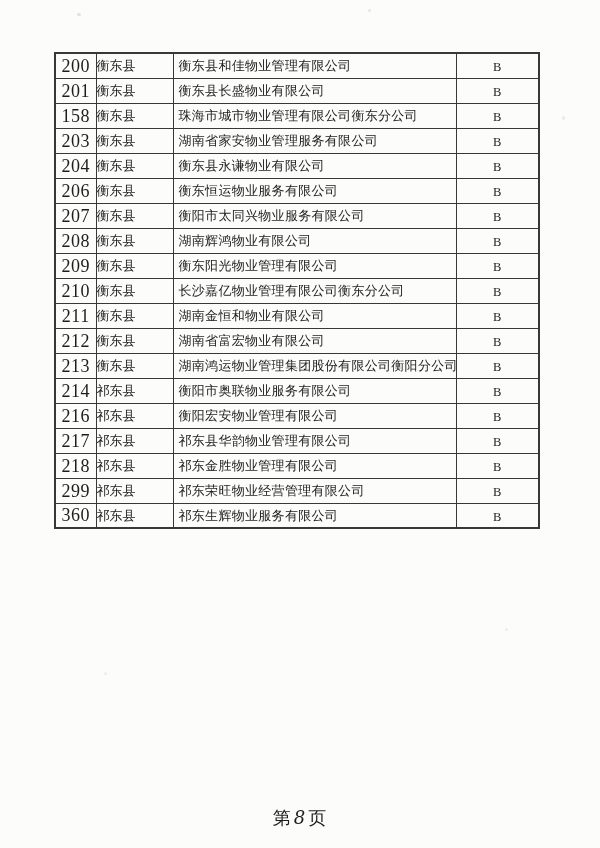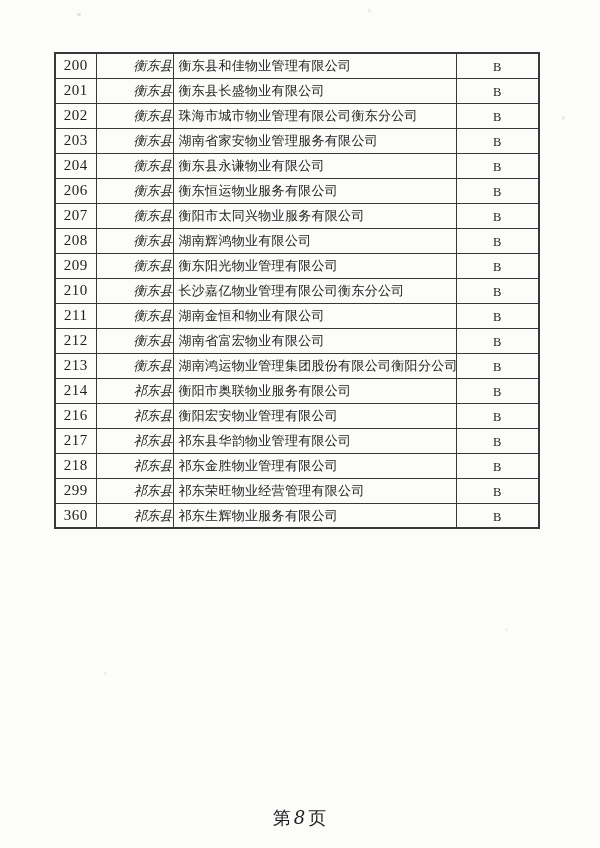--- a/index.html
+++ b/index.html
@@ -47,26 +47,25 @@
     box-sizing: border-box;
     padding: 0;
     font-size: 13px;
     line-height: 1;
     vertical-align: middle;
     white-space: nowrap;
     overflow: hidden;
   }
   .doc-table td.c-no {
     text-align: center;
-    font-size: 15px;
+    font-size: 18px;
     letter-spacing: 0.5px;
   }
   .doc-table td.c-county {
-    text-align: right;
-    font-style: italic;
+    text-align: left;
   }
   .doc-table td.c-company {
     text-align: left;
     padding-left: 5px;
     letter-spacing: 0.3px;
   }
   .doc-table td.c-grade {
     text-align: center;
     vertical-align: bottom;
     padding-bottom: 4px;
@@ -114,21 +113,21 @@
           <td class="c-company">衡东县和佳物业管理有限公司</td>
           <td class="c-grade">B</td>
         </tr>
         <tr>
           <td class="c-no">201</td>
           <td class="c-county">衡东县</td>
           <td class="c-company">衡东县长盛物业有限公司</td>
           <td class="c-grade">B</td>
         </tr>
         <tr>
-          <td class="c-no">202</td>
+          <td class="c-no">158</td>
           <td class="c-county">衡东县</td>
           <td class="c-company">珠海市城市物业管理有限公司衡东分公司</td>
           <td class="c-grade">B</td>
         </tr>
         <tr>
           <td class="c-no">203</td>
           <td class="c-county">衡东县</td>
           <td class="c-company">湖南省家安物业管理服务有限公司</td>
           <td class="c-grade">B</td>
         </tr>

